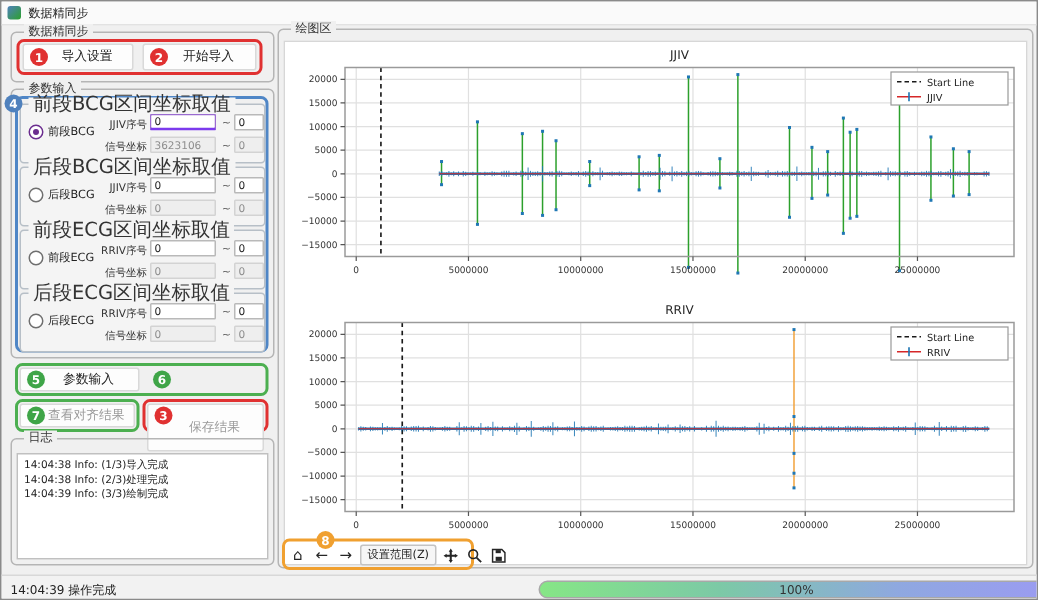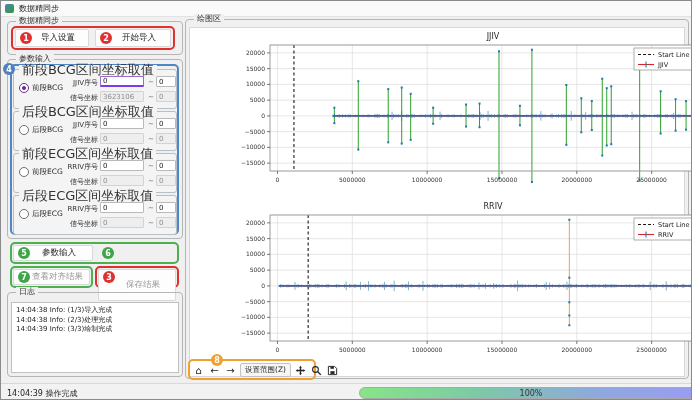--- a/index.html
+++ b/index.html
@@ -42,21 +42,21 @@
   .inp { position:absolute; height:11px; font-size:7px; color:#222; background:#fff;
          border:1px solid #b9b9b9; border-radius:1px; padding:0 2px;
          font-family:"DejaVu Sans",sans-serif; }
   .inp.focused { border-color:#9a6bd0; border-bottom:2px solid #7c3aed; }
   .inp.dis { background:#eeeeee; color:#8d8d8d; border-color:#d3d3d3; }
   
   .logbox { position:absolute; background:#fff; border:1px solid #c0c0c0; overflow:hidden; padding:3px 4px; }
   .logline { font-size:7px; color:#222; line-height:9.5px; white-space:nowrap; }
   
   .figure { position:absolute; background:#fff; border:1px solid #d7d7d7; }
-  .chart-mount { position:absolute;padding-left:40px; }
+  .chart-mount { position:absolute; }
   
   .toolbar { position:absolute; display:flex; align-items:center; gap:3px; height:18px; }
   .tbtn { width:13px; height:14px; display:flex; align-items:center; justify-content:center;
           font-size:10px; color:#262626; cursor:default; }
   .tbtn svg { display:block; }
   .set-range { height:14px; border:1px solid #c3c3c3; background:#f6f6f6; border-radius:2px;
                font-size:7.5px; color:#222; display:flex; align-items:center; padding:0 4px; }
   
   .statusbar { position:absolute; left:0; top:382px; width:692px; height:18px; background:#f2f2f2;
                border-top:1px solid #d8d8d8; }

